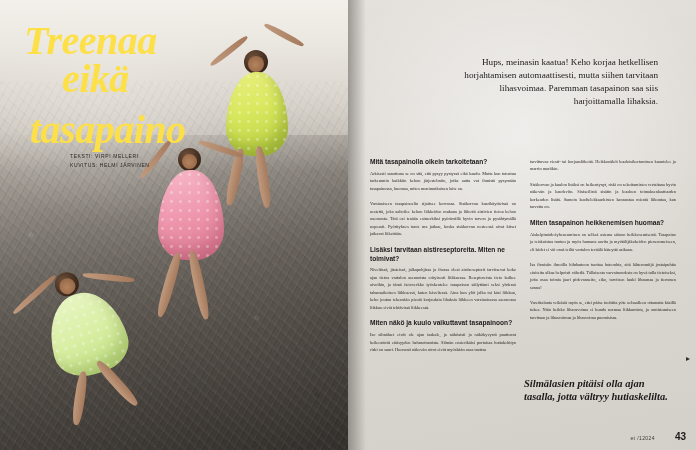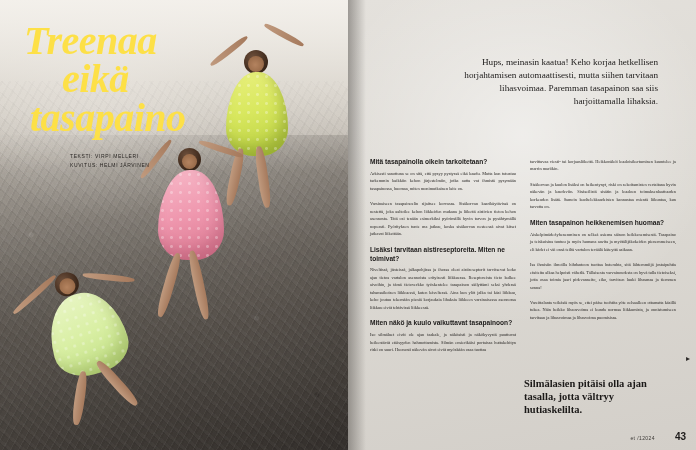--- a/index.html
+++ b/index.html
@@ -73,21 +73,21 @@
   .headline .l {
     display: block;
     font-family: "Liberation Serif", serif;
     font-weight: 700;
     font-style: italic;
     letter-spacing: -0.5px;
     line-height: 0.96;
   }
   .headline .l1 { font-size: 40px; }
   .headline .l2 { font-size: 40px; padding-left: 38px; }
-  .headline .l3 { font-size: 40px; padding-left: 6px; }
+  .headline .l3 { font-size: 40px; padding-left: 6px; margin-top: 12px; }
   .credits {
     position: absolute;
     left: 70px; top: 152px;
     z-index: 6;
     font-family: "Liberation Sans", sans-serif;
     font-size: 5px;
     letter-spacing: 0.6px;
     line-height: 1.7;
     color: #2a2724;
     text-transform: uppercase;
@@ -192,20 +192,21 @@
     line-height: 1.72;
     color: #282624;
     text-align: justify;
     margin: 0 0 8px 0;
   }
   .pullquote {
     position: absolute;
     left: 176px; top: 378px;
     width: 150px;
     font-family: "Liberation Serif", serif;
+    font-style: italic;
     font-weight: 700;
     font-size: 10.5px;
     line-height: 1.22;
     color: #1b1918;
     z-index: 5;
   }
   .folio {
     position: absolute;
     right: 10px; bottom: 8px;
     display: flex;

